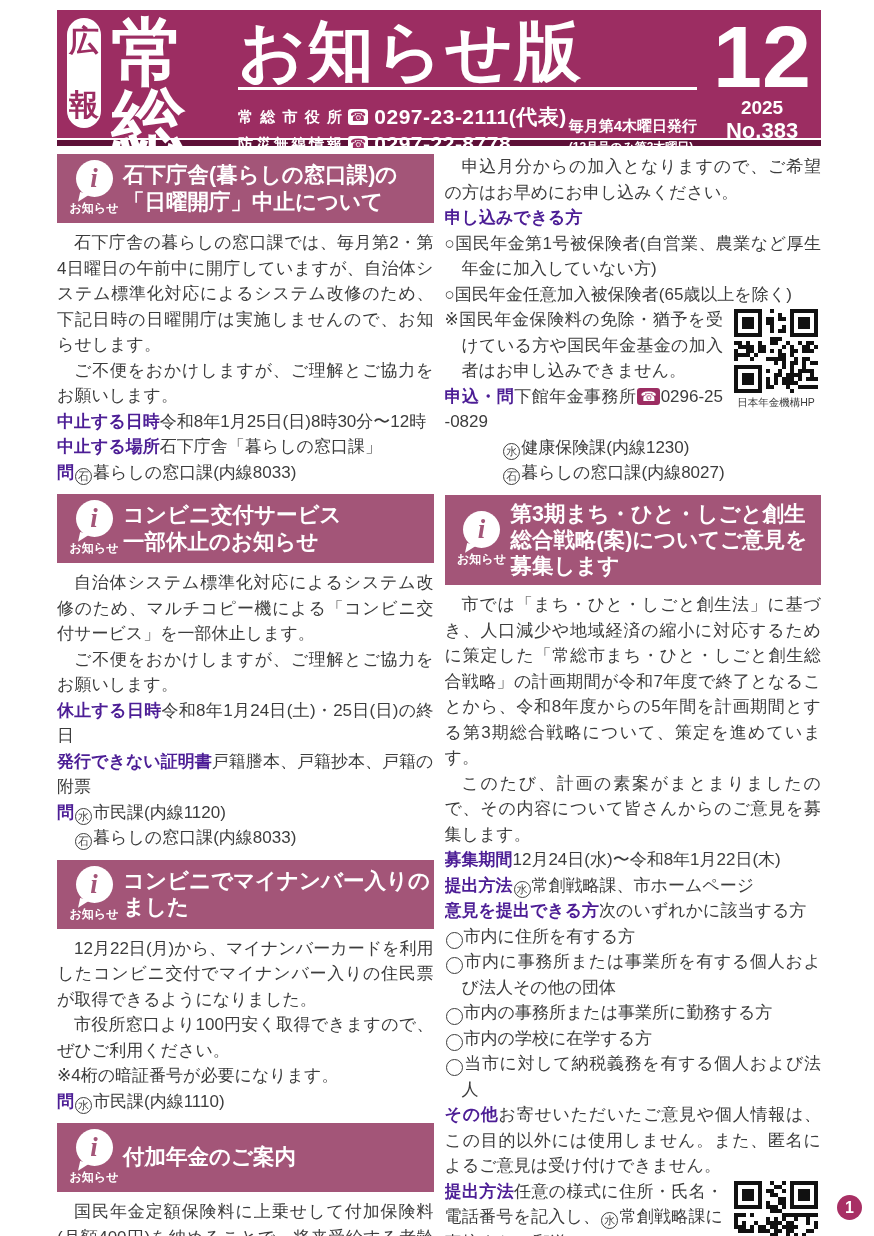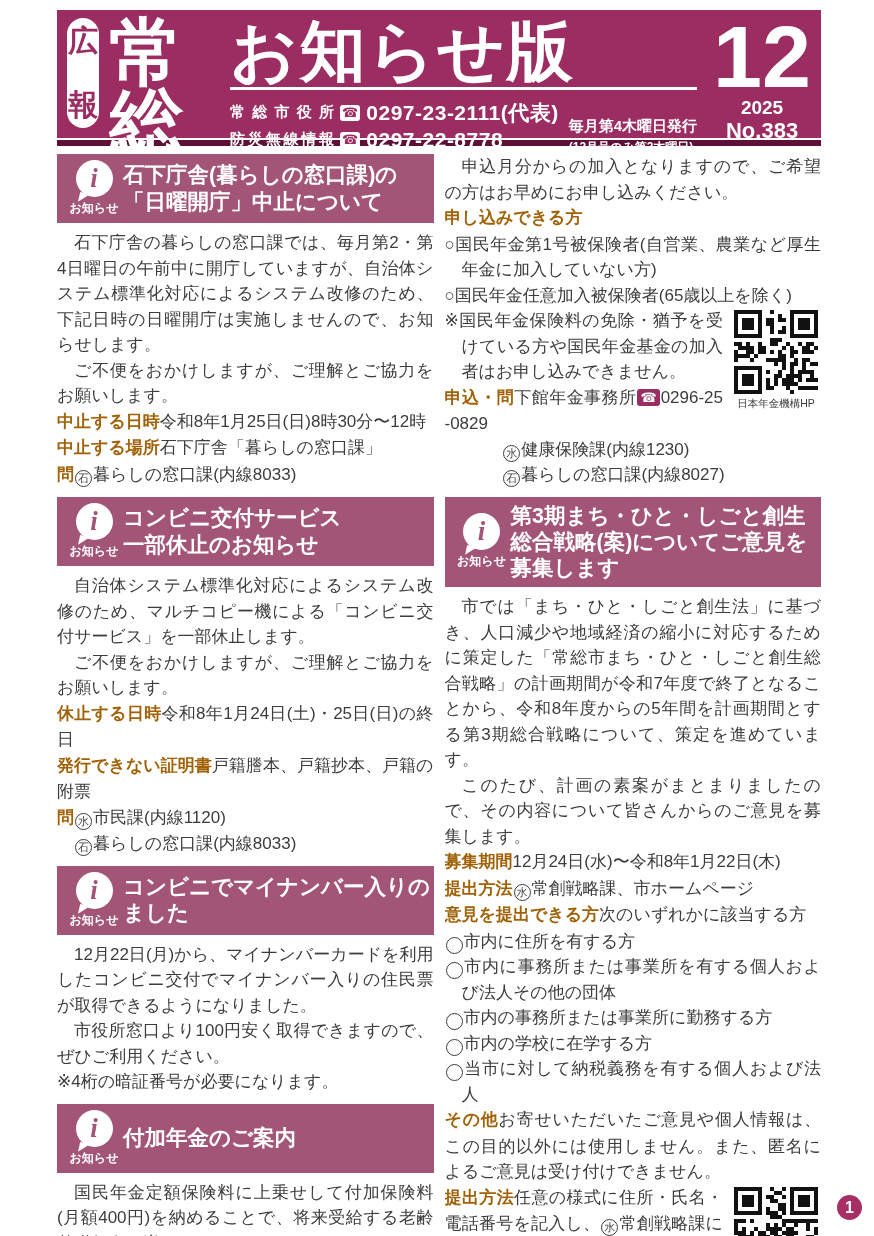--- a/index.html
+++ b/index.html
@@ -14,21 +14,21 @@
   
   .masthead { background:#9c2d62; color:#fff; height:128px; display:flex; align-items:flex-start; padding:8px 10px 6px 10px; }
   .badge-pill { background:#fff; border-radius:24px; width:46px; height:110px; display:flex; flex-direction:column; align-items:center; justify-content:space-between; padding:8px 0; margin-right:10px; }
   .badge-pill span { color:#9c2d62; font-weight:bold; font-size:30px; line-height:1; }
   .mast-name { display:flex; flex-direction:column; margin-right:14px; }
   .mast-kanji { font-size:74px; font-weight:bold; line-height:0.95; letter-spacing:2px; }
   .mast-furi { font-size:16px; font-weight:bold; letter-spacing:6px; margin-top:2px; }
   .mast-mid { display:flex; flex-direction:column; flex:1; }
   .mast-banner { font-size:66px; font-weight:bold; line-height:1.0; letter-spacing:2px; white-space:nowrap; }
   .mast-rule { height:3px; background:#fff; margin:3px 0 4px 0; }
-  .mast-contact { display:flex; align-items:center; gap:10px; }
+  .mast-contact { display:flex; align-items:flex-end; gap:2px; }
   .contact-col { display:flex; flex-direction:column; gap:1px; }
   .contact-row { display:flex; align-items:center; gap:6px; }
   .contact-label { font-size:15px; font-weight:bold; width:104px; text-align:justify; text-align-last:justify; }
   .tel-hdr { background:#fff; color:#9c2d62; border-radius:3px; font-size:13px; line-height:16px; padding:0 2px; font-weight:bold; }
   .contact-num { font-size:21px; font-weight:bold; letter-spacing:0.5px; white-space:nowrap; }
   .issue-col { display:flex; flex-direction:column; margin-top:3px; }
   .issue-note1 { font-size:15px; font-weight:bold; white-space:nowrap;margin-top:20px; }
   .issue-note2 { font-size:12px; font-weight:bold; white-space:nowrap; margin-top:3px; }
   .mast-right { display:flex; flex-direction:column; align-items:center; margin-left:16px; }
   .mast-month { font-size:88px; font-weight:bold; line-height:0.88; }
@@ -50,21 +50,21 @@
   .band-titles { font-size:21.5px; font-weight:bold; line-height:1.22; letter-spacing:0px; }
   .band-titles span { display:block; white-space:nowrap; }
 
   
   .article { margin-bottom:9px; overflow:hidden; }
   .article p { font-size:17px; line-height:25.5px; text-align:justify; word-break:break-all; overflow-wrap:anywhere; }
   .p-indent { text-indent:1em; }
   .p-hang { padding-left:1em; text-indent:-1em; }
   .p-cont1 { padding-left:1em; }
   .p-cont35 { padding-left:3.4em; }
-  .lbl { color:#a16207; font-weight:bold;font-family:Liberation Mono, monospace; }
+  .lbl { color:#4c1d95; font-weight:bold; }
   .circ { display:inline-flex; width:17px; height:17px; border:1.4px solid currentColor; border-radius:50%; align-items:center; justify-content:center; font-size:11px; line-height:1; vertical-align:-2px; margin:0 1px; flex:none; }
   .tel-box { display:inline-block; background:#9c2d62; color:#fff; border-radius:3px; font-size:13px; line-height:17px; padding:0 3px; font-weight:bold; vertical-align:1px; margin:0 1px; }
 
   
   .qr-float { float:right; width:90px; margin:2px 0 2px 8px; text-align:center; }
   .qr-float svg { display:block; width:84px; height:84px; margin:0 auto; background:#fff; }
   .qr-cap { font-size:10.5px; color:#3c3c3c; white-space:nowrap; margin-top:3px; }
   .page-badge { position:absolute; right:12px; bottom:16px; width:25px; height:25px; background:#a82f64; color:#fff; border-radius:50%; display:flex; align-items:center; justify-content:center; font-size:16px; font-weight:bold; }
 </style>
 </head>
@@ -161,20 +161,21 @@
               <span class="cat">お知らせ</span>
             </div>
             <div class="band-titles">
               <span>コンビニでマイナンバー入りの</span>
               <span>ました</span>
             </div>
           </div>
           <p class="p-indent"><span>12月22日(月)から、マイナンバーカードを利用したコンビニ交付でマイナンバー入りの住民票が取得できるようになりました。</span></p>
           <p class="p-indent"><span>市役所窓口より100円安く取得できますので、ぜひご利用ください。</span></p>
           <p class="p-hang"><span>※4桁の暗証番号が必要になります。</span></p>
+          <p><span class="lbl">問</span><span class="circ">水</span><span>市民課(内線1110)</span></p>
         </div>
         <div class="article">
           <div class="band">
             <div class="band-icon">
               <div class="bubble">
                 <span class="i-glyph">i</span>
               </div>
               <span class="cat">お知らせ</span>
             </div>
             <div class="band-titles">

